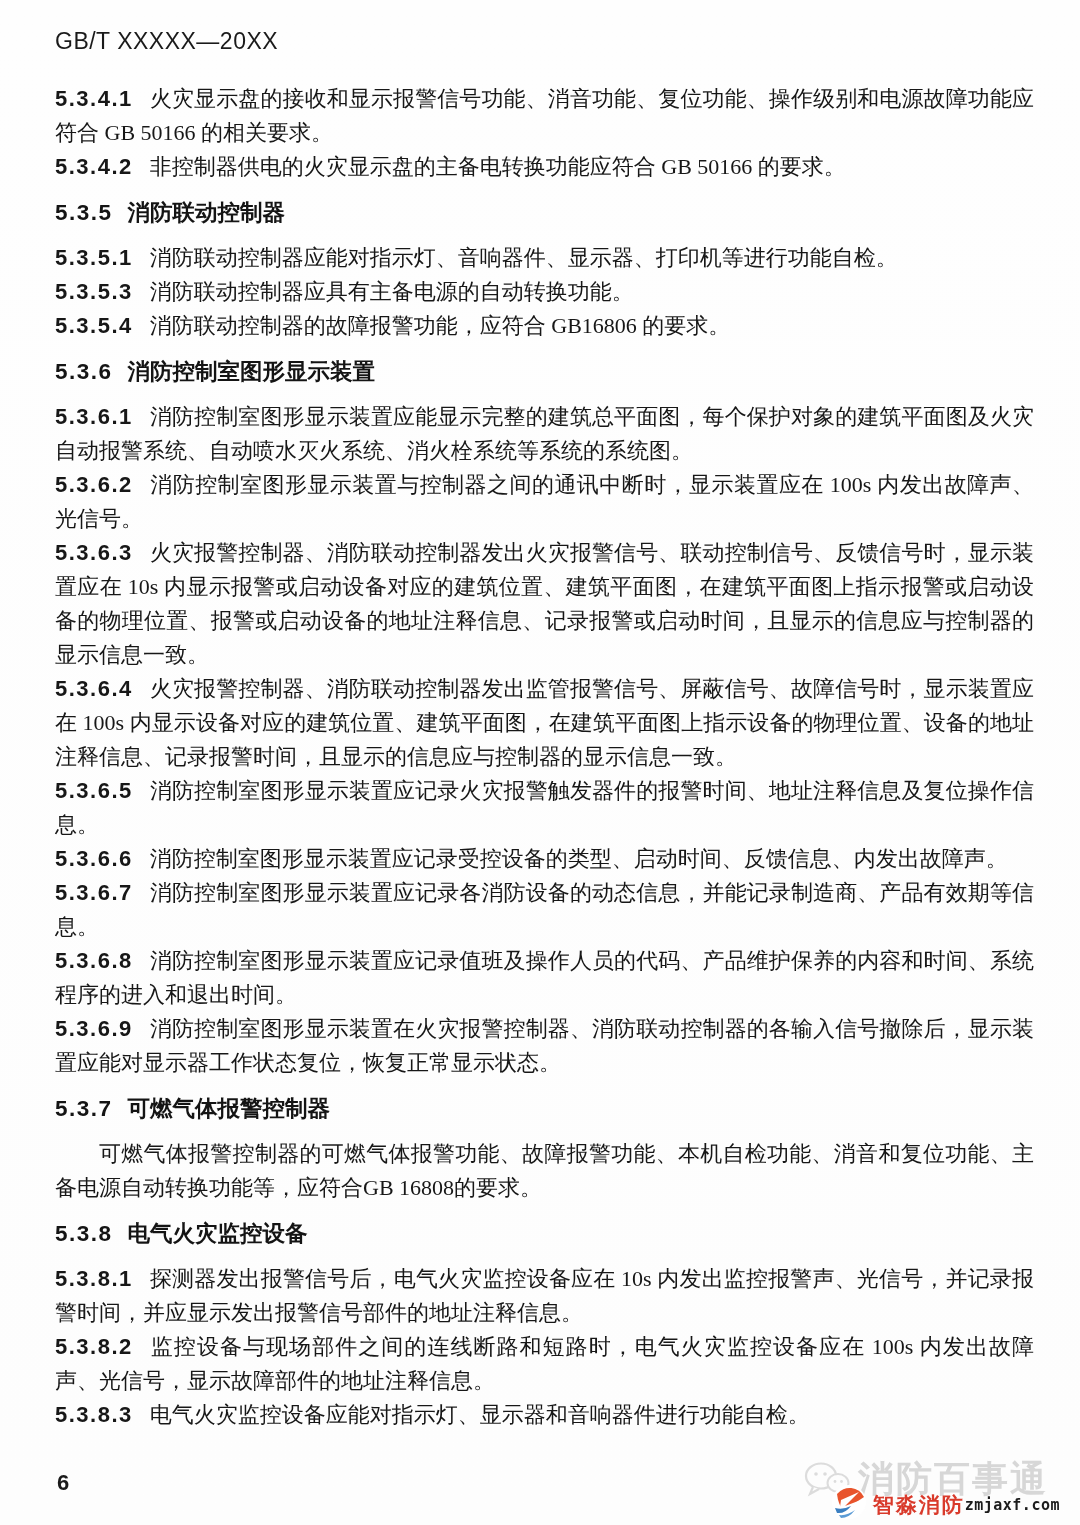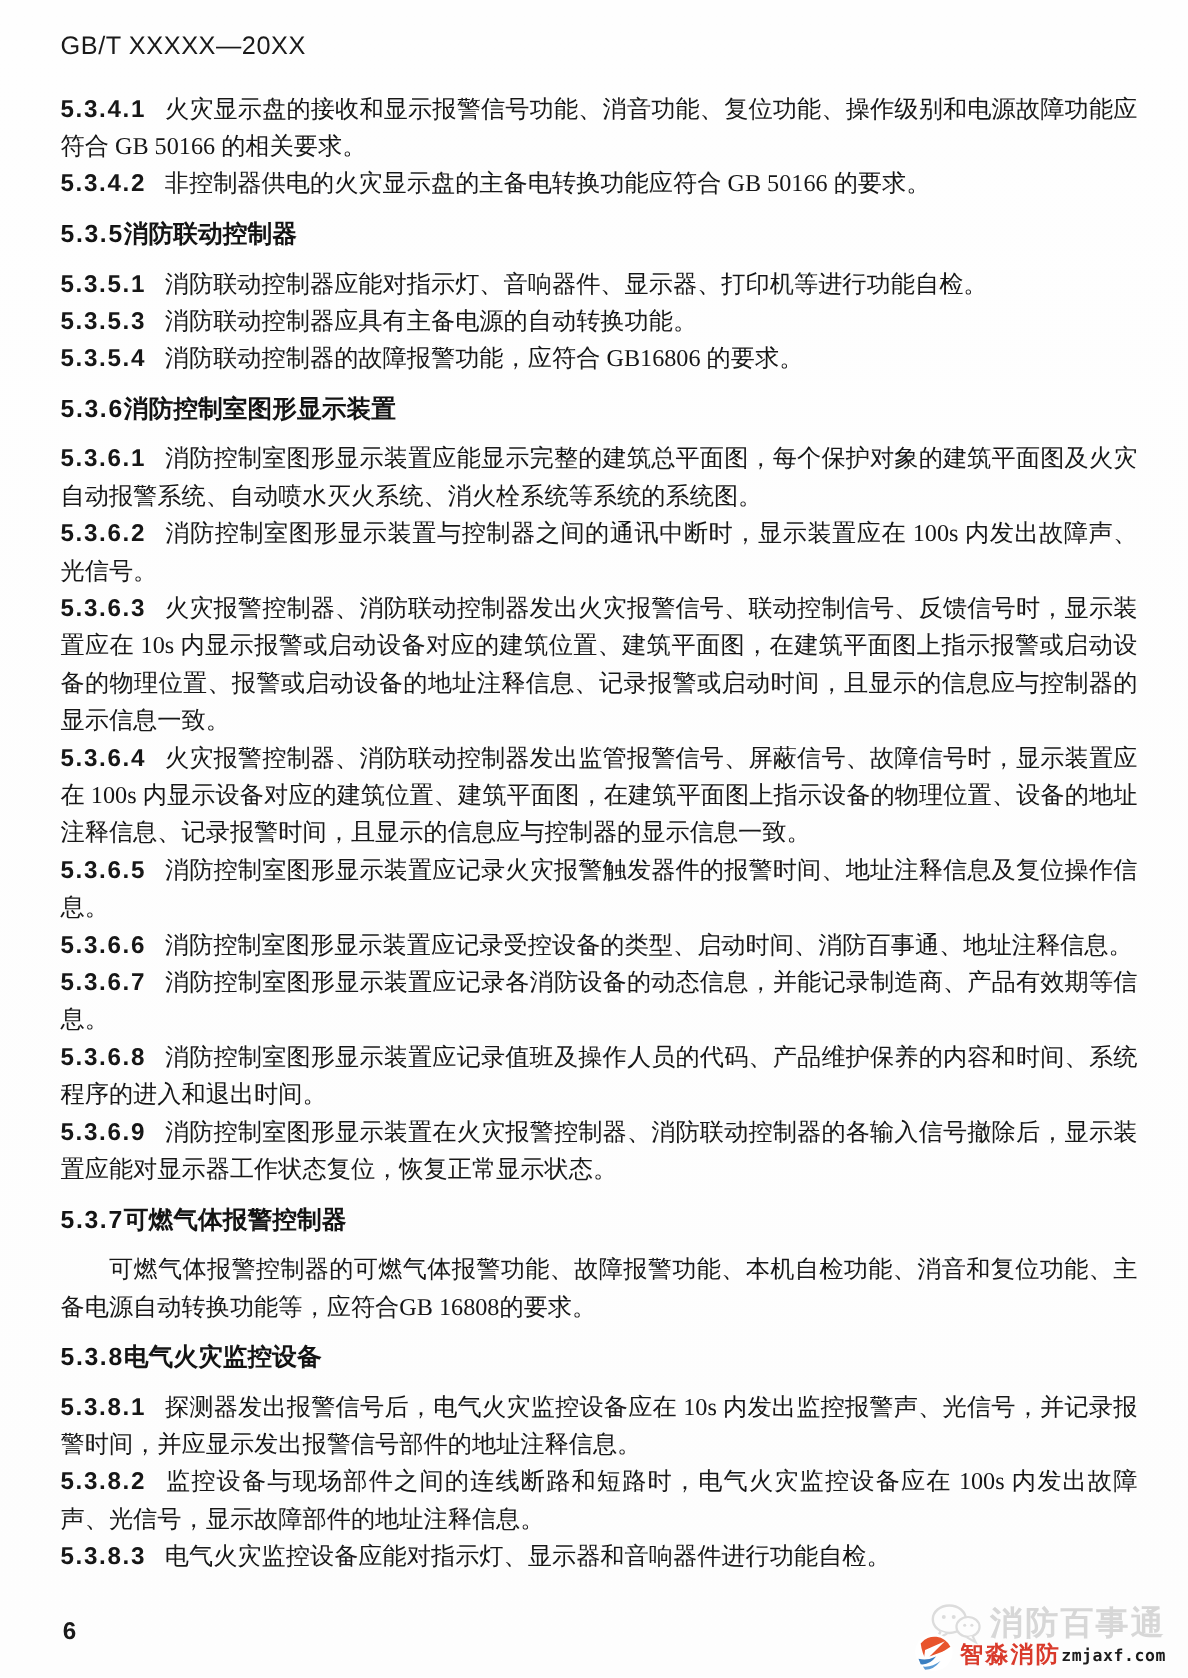--- a/index.html
+++ b/index.html
@@ -36,40 +36,40 @@
     margin-right: 17px;
     white-space: nowrap;
   }
   h3.heading {
     margin: 12px 0 11px 0;
     font-size: 22.5px; line-height: 34px;
     font-weight: 700;
     font-family: "Liberation Sans", "DejaVu Sans", sans-serif;
     color: #141414;
   }
-  h3.heading .num { letter-spacing: 1.5px; }
+  h3.heading .num { letter-spacing: 1.5px; margin-right: 15px; }
   p.body-indent {
     margin: 0;
     font-size: 22px; line-height: 34px;
     text-align: justify; text-justify: inter-character;
     text-indent: 2em;
     color: #171717;
   }
   .page-number {
     position: absolute; left: 57px; top: 1470px;
     font-family: "Liberation Sans", "DejaVu Sans", sans-serif;
     font-weight: 700; font-size: 22px; color: #1a1a1a;
   }
   
   .wm-top {
-    position: absolute; right: 20px; top: 1455px;
+    position: absolute; right: 32px; top: 1455px;
     display: flex; align-items: center; gap: 8px;
     color: #d7d7d7;
     font-family: "Liberation Sans", "DejaVu Sans", sans-serif;
-    font-weight: 700; font-size: 30px; letter-spacing: 2px;
+    font-weight: 700; font-size: 36px; letter-spacing: 2px;
     user-select: none;
   }
   .wm-top svg { display: block; }
   .wm-bottom {
     position: absolute; right: 20px; top: 1484px;
     display: flex; align-items: center; gap: 6px;
     user-select: none;
   }
   .wm-bottom .texts { display: flex; line-height: 1; }
   .wm-brand {
@@ -96,21 +96,21 @@
       <h3 class="heading"><span class="num">5.3.5</span><span>消防联动控制器</span></h3>
       <p class="clause"><span class="num">5.3.5.1</span><span>消防联动控制器应能对指示灯、音响器件、显示器、打印机等进行功能自检。</span></p>
       <p class="clause"><span class="num">5.3.5.3</span><span>消防联动控制器应具有主备电源的自动转换功能。</span></p>
       <p class="clause"><span class="num">5.3.5.4</span><span>消防联动控制器的故障报警功能，应符合 GB16806 的要求。</span></p>
       <h3 class="heading"><span class="num">5.3.6</span><span>消防控制室图形显示装置</span></h3>
       <p class="clause"><span class="num">5.3.6.1</span><span>消防控制室图形显示装置应能显示完整的建筑总平面图，每个保护对象的建筑平面图及火灾自动报警系统、自动喷水灭火系统、消火栓系统等系统的系统图。</span></p>
       <p class="clause"><span class="num">5.3.6.2</span><span>消防控制室图形显示装置与控制器之间的通讯中断时，显示装置应在 100s 内发出故障声、光信号。</span></p>
       <p class="clause"><span class="num">5.3.6.3</span><span>火灾报警控制器、消防联动控制器发出火灾报警信号、联动控制信号、反馈信号时，显示装置应在 10s 内显示报警或启动设备对应的建筑位置、建筑平面图，在建筑平面图上指示报警或启动设备的物理位置、报警或启动设备的地址注释信息、记录报警或启动时间，且显示的信息应与控制器的显示信息一致。</span></p>
       <p class="clause"><span class="num">5.3.6.4</span><span>火灾报警控制器、消防联动控制器发出监管报警信号、屏蔽信号、故障信号时，显示装置应在 100s 内显示设备对应的建筑位置、建筑平面图，在建筑平面图上指示设备的物理位置、设备的地址注释信息、记录报警时间，且显示的信息应与控制器的显示信息一致。</span></p>
       <p class="clause"><span class="num">5.3.6.5</span><span>消防控制室图形显示装置应记录火灾报警触发器件的报警时间、地址注释信息及复位操作信息。</span></p>
-      <p class="clause"><span class="num">5.3.6.6</span><span>消防控制室图形显示装置应记录受控设备的类型、启动时间、消防百事通、地址注释信息。</span></p>
+      <p class="clause"><span class="num">5.3.6.6</span><span>消防控制室图形显示装置应记录受控设备的类型、启动时间、反馈信息、内发出故障声。</span></p>
       <p class="clause"><span class="num">5.3.6.7</span><span>消防控制室图形显示装置应记录各消防设备的动态信息，并能记录制造商、产品有效期等信息。</span></p>
       <p class="clause"><span class="num">5.3.6.8</span><span>消防控制室图形显示装置应记录值班及操作人员的代码、产品维护保养的内容和时间、系统程序的进入和退出时间。</span></p>
       <p class="clause"><span class="num">5.3.6.9</span><span>消防控制室图形显示装置在火灾报警控制器、消防联动控制器的各输入信号撤除后，显示装置应能对显示器工作状态复位，恢复正常显示状态。</span></p>
       <h3 class="heading"><span class="num">5.3.7</span><span>可燃气体报警控制器</span></h3>
       <p class="body-indent">可燃气体报警控制器的可燃气体报警功能、故障报警功能、本机自检功能、消音和复位功能、主备电源自动转换功能等，应符合GB 16808的要求。</p>
       <h3 class="heading"><span class="num">5.3.8</span><span>电气火灾监控设备</span></h3>
       <p class="clause"><span class="num">5.3.8.1</span><span>探测器发出报警信号后，电气火灾监控设备应在 10s 内发出监控报警声、光信号，并记录报警时间，并应显示发出报警信号部件的地址注释信息。</span></p>
       <p class="clause"><span class="num">5.3.8.2</span><span>监控设备与现场部件之间的连线断路和短路时，电气火灾监控设备应在 100s 内发出故障声、光信号，显示故障部件的地址注释信息。</span></p>
       <p class="clause"><span class="num">5.3.8.3</span><span>电气火灾监控设备应能对指示灯、显示器和音响器件进行功能自检。</span></p>
     </div>

